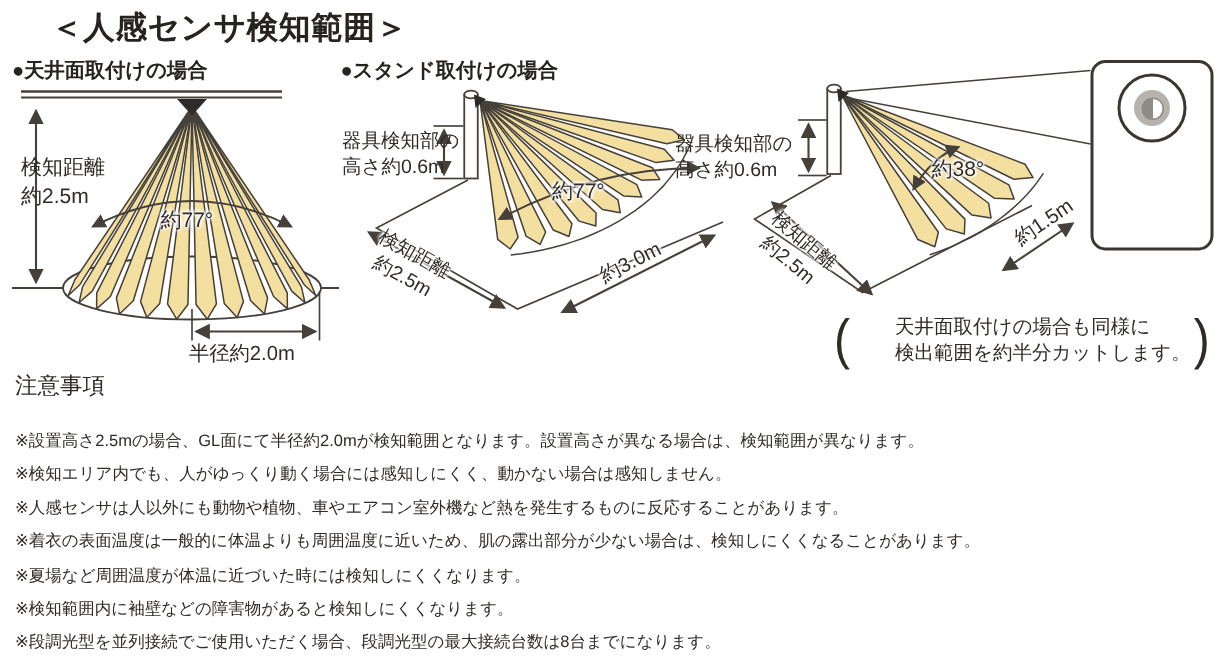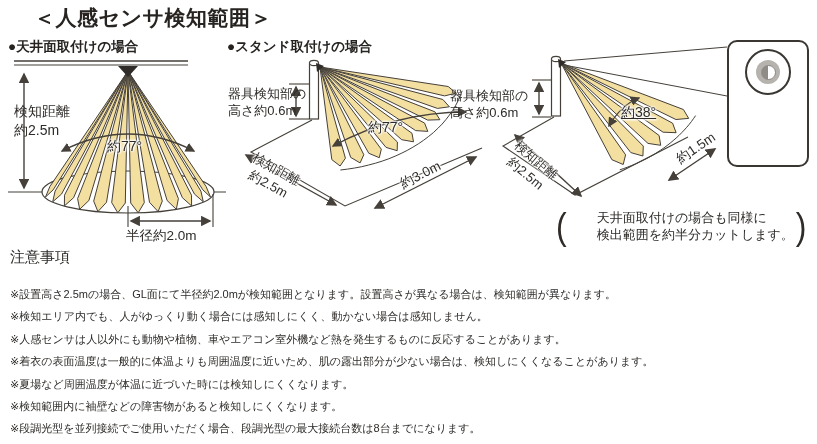--- a/index.html
+++ b/index.html
@@ -19,21 +19,21 @@
   #ceil-distance { left:14px; top:102px; font-size:14px; line-height:19px; }
   #ceil-angle { left:107px; top:138px; font-size:14px; }
   #ceil-radius { left:126px; top:227px; font-size:13.5px; }
 
   #mid-sensor-height { left:228px; top:85px; }
   #mid-angle { left:368px; top:119px; font-size:14px; }
   #mid-distance { left:258px; top:149px; transform:rotate(29deg); transform-origin:0 0; text-align:center; }
   #mid-width { left:397px; top:177px; transform:rotate(-27deg); transform-origin:0 0; font-size:13.5px; }
 
   #right-sensor-height { left:450px; top:87px; }
-  #right-angle { left:621px; top:104px; font-size:14px;text-decoration:underline; }
+  #right-angle { left:621px; top:104px; font-size:14px; }
   #right-distance { left:522px; top:137px; transform:rotate(40deg); transform-origin:0 0; text-align:center; }
   #right-width { left:673px; top:153px; transform:rotate(-34deg); transform-origin:0 0; font-size:13.5px; }
 
   #paren-note { left:556px; top:208px; display:flex; align-items:center; gap:2px; }
   #paren-note .paren { font-size:32px; font-weight:400; transform:scaleY(1.15); color:#2e2b28; }
   #paren-note .lines { font-size:13px; line-height:16.5px; white-space:nowrap;margin-left:28px; }
 
   #callout-box { left:727px; top:40px; width:82px; height:127px; border:2px solid #3a3632; border-radius:10px; background:#fff; }
   #callout-circle { position:relative; width:46px; height:46px; border:2px solid #3a3632; border-radius:50%; margin:7px auto 4px auto; }
   #callout-circle .mid-ring { position:absolute; left:50%; top:50%; width:24px; height:24px; margin:-12px 0 0 -12px; border-radius:50%; background:#b6b2ae; }

